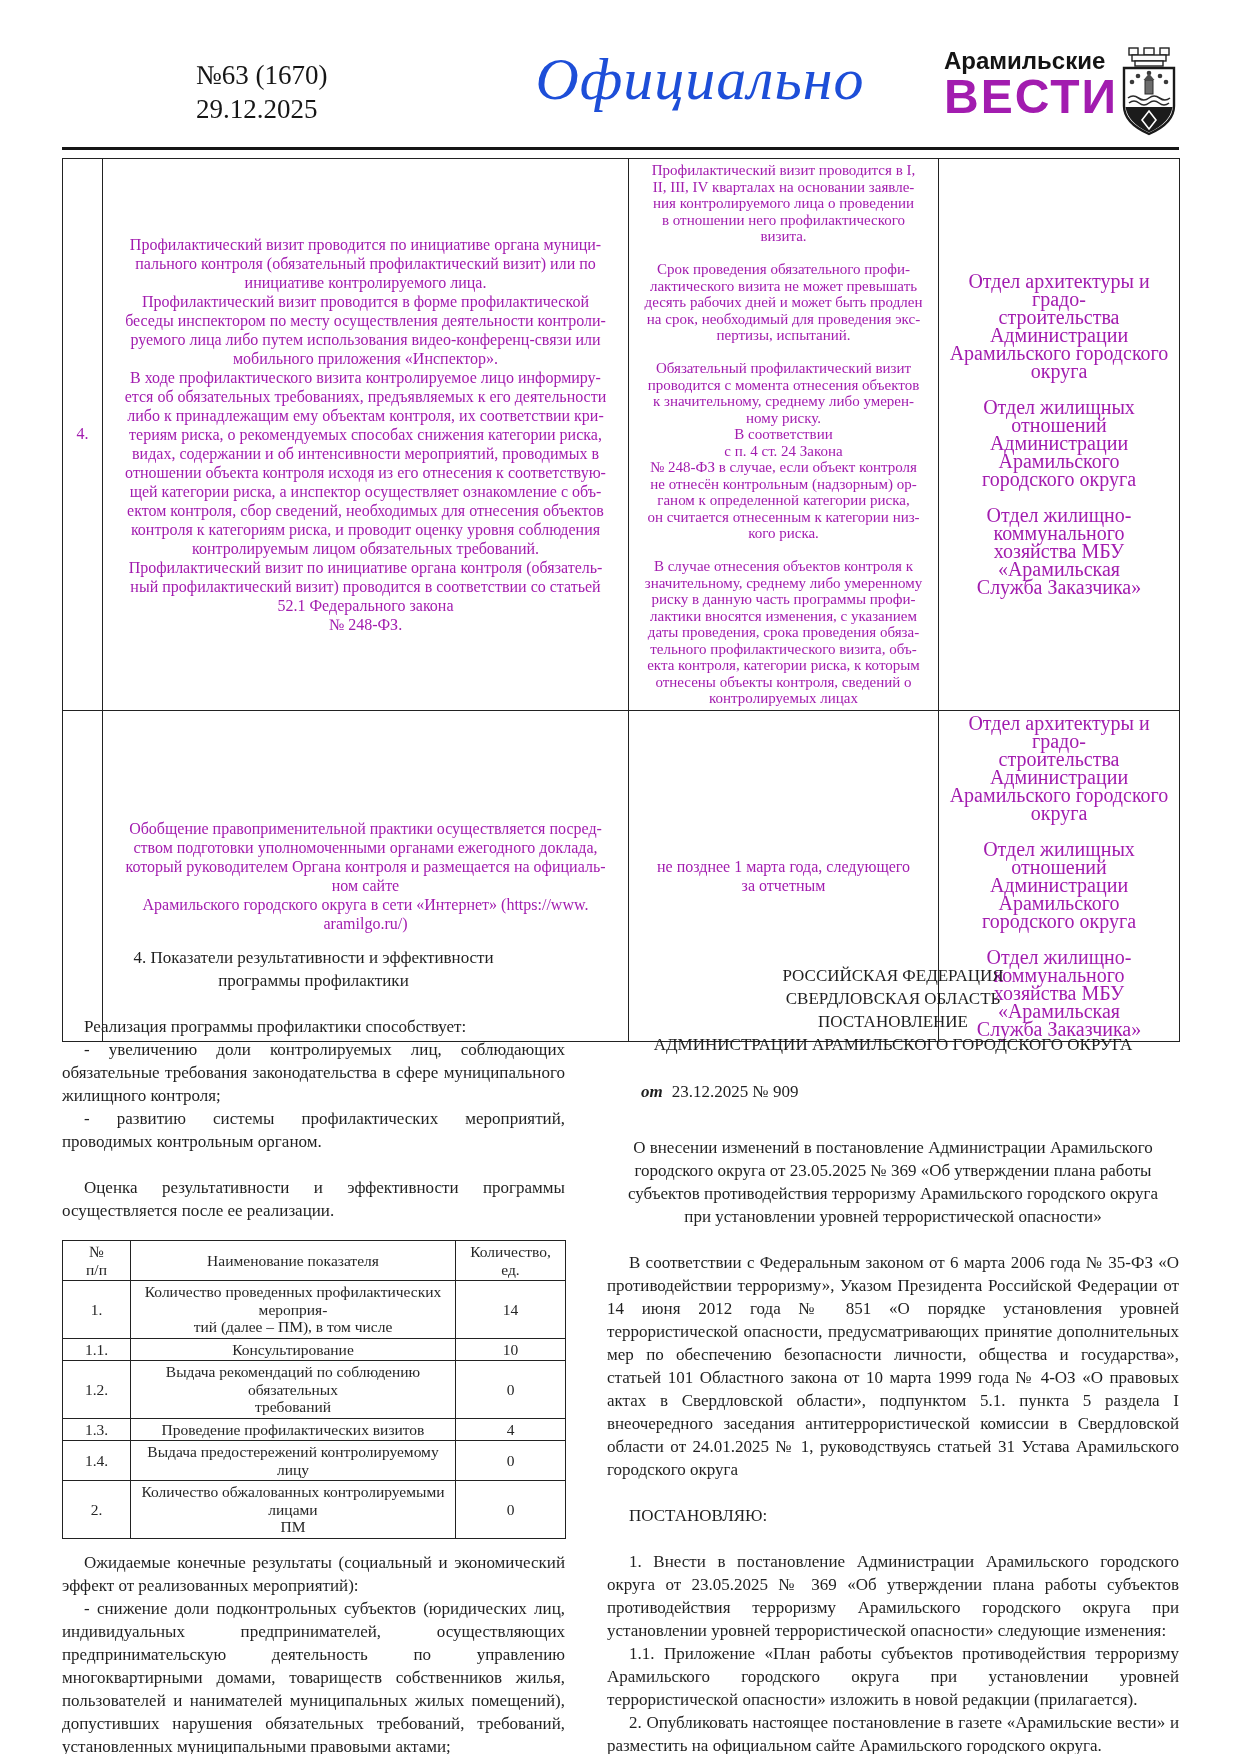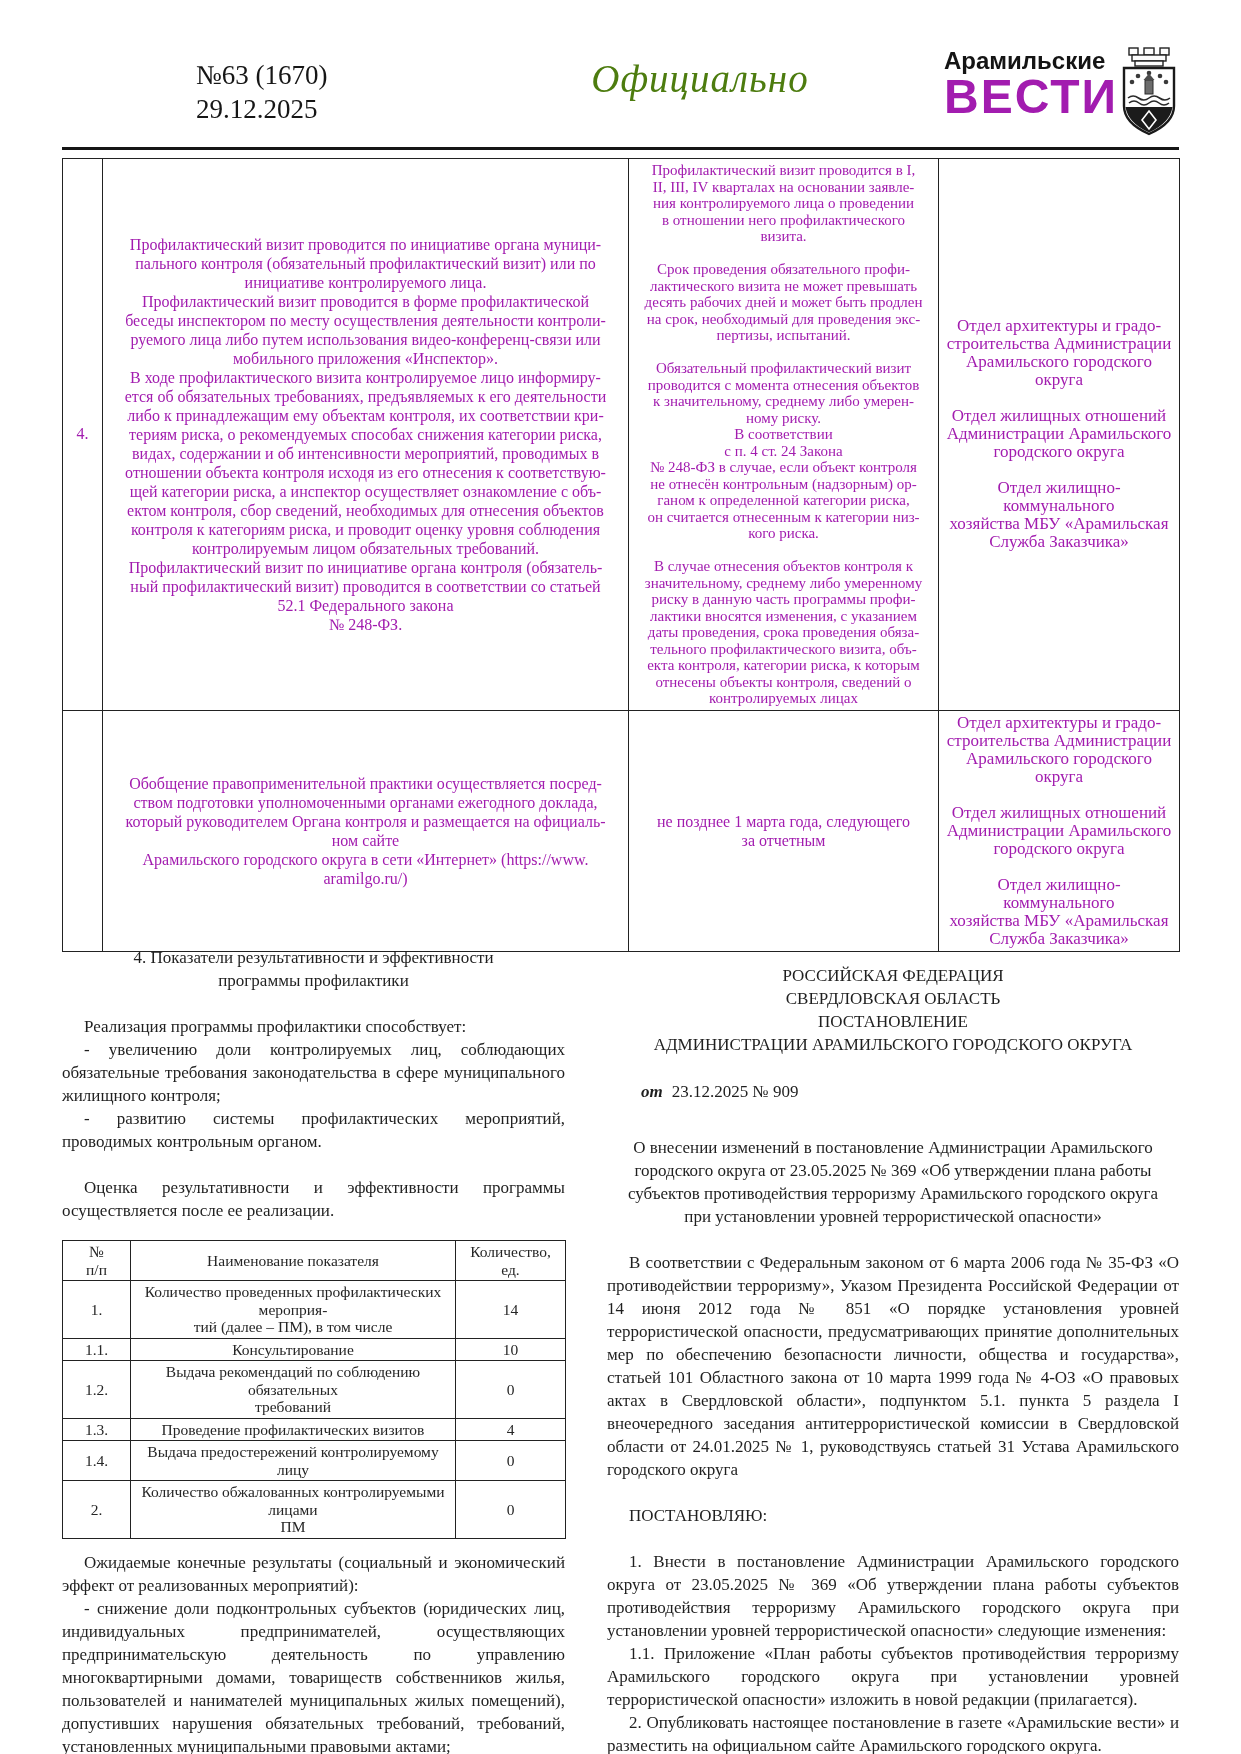--- a/index.html
+++ b/index.html
@@ -20,22 +20,22 @@
     letter-spacing:-9px; color:#151515;
     -webkit-text-stroke:3px #151515;
   }
   .issue {
     position:absolute; left:196px; top:58px;
     font-size:27px; line-height:34px; color:#161616;
   }
   .section-title {
     position:absolute; left:470px; top:44px; width:460px;
     text-align:center;
-    font-style:italic; font-size:39px; line-height:70px;
-    color:#4d7c0f; letter-spacing:1px;
+    font-style:italic; font-size:60px; line-height:70px;
+    color:#1d4ed8; letter-spacing:1px;
   }
   .brand { position:absolute; left:944px; top:48px; width:170px; }
   .brand-top {
     font-family:"Liberation Sans", sans-serif; font-weight:bold;
     font-size:24px; line-height:26px; color:#141414; text-align:left;
   }
   .brand-bottom {
     font-family:"Liberation Sans", sans-serif; font-weight:bold;
     font-size:48px; line-height:46px; color:#a21caf; letter-spacing:2px;
     text-align:center; margin-top:0px;
@@ -53,21 +53,21 @@
   table.t1 td {
     border:1.5px solid #222;
     vertical-align:middle; text-align:center;
     padding:3px 4px;
     color:#a21caf;
   }
   .pre { white-space:pre-line; }
   td.c1 { font-size:16px; }
   td.c2 { font-size:16px; line-height:19px; }
   td.c3 { font-size:15px; line-height:16.5px; }
-  td.c4 { font-size:17px; line-height:18px; }
+  td.c4 { font-size:20px; line-height:18px; }
   
   .cols {
     position:absolute; left:62px; top:934px; width:1117px;
     display:flex; gap:42px;
   }
   .col-left  { width:503px; }
   .col-right { width:572px; }
   .body-text { font-size:17px; line-height:23px; color:#1f1f1f; }
   .center { text-align:center; }
   .justify { text-align:justify; }

